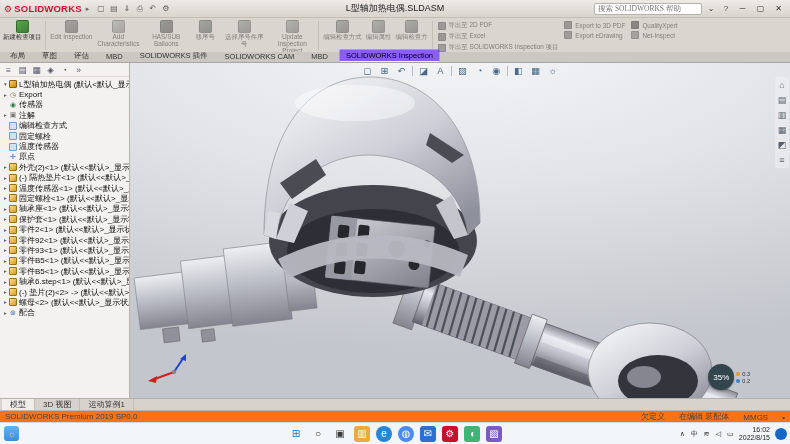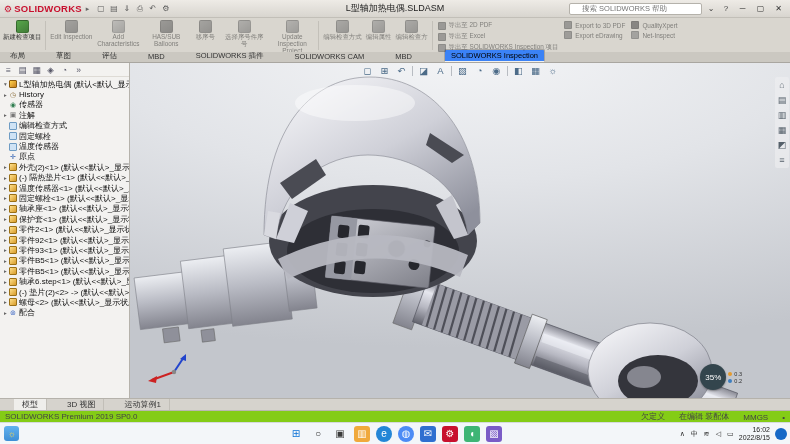--- a/index.html
+++ b/index.html
@@ -9,38 +9,38 @@
 
   
   .titlebar{height:18px;flex:none;background:linear-gradient(#eeebe6,#d8d5cf);border-bottom:1px solid #c2bfb8;display:flex;align-items:center;padding:0 4px;position:relative;}
   .logo{display:flex;align-items:center;gap:2px;color:#c8102e;font-weight:bold;font-size:9.5px;letter-spacing:.2px;}
   .logo-gear{font-size:9px;}
   .menu-arrow{color:#666;font-size:7px;margin-left:2px;}
   .qa{display:flex;align-items:center;gap:2px;margin-left:6px;color:#5a5a5a;font-size:8px;}
   .qa span{width:11px;text-align:center;}
   .doc-title{position:absolute;left:50%;transform:translateX(-50%);font-size:9px;color:#222;white-space:nowrap;}
   .tbar-right{margin-left:auto;display:flex;align-items:center;gap:3px;}
-  .search-box{width:133px;height:12px;background:#fff;border:1px solid #b5b2ab;border-radius:2px;font-size:7.5px;color:#777;padding:0 12px;outline:none;font-family:Liberation Sans, sans-serif;}
+  .search-box{width:108px;height:12px;background:#fff;border:1px solid #b5b2ab;border-radius:2px;font-size:7.5px;color:#777;padding:0 3px;outline:none;font-family:Liberation Serif, serif;}
   .tb-ic{font-size:8px;color:#444;width:12px;text-align:center;}
   .win-btn{width:15px;height:14px;font-size:8px;color:#333;display:flex;align-items:center;justify-content:center;}
 
   
   .ribbon{height:34px;flex:none;background:#d9d6cf;display:flex;align-items:stretch;padding:1px 2px 0 2px;gap:2px;overflow:hidden;}
   .rbtn{display:flex;flex-direction:column;align-items:center;padding:1px 1px;font-size:6.4px;line-height:1.08;text-align:center;color:#333;min-width:28px;max-width:46px;}
   .rbtn.dis{filter:grayscale(1);opacity:.55;}
   .ricon{width:13px;height:13px;border-radius:2px;margin-bottom:1px;flex:none;border:1px solid rgba(0,0,0,.25);}
   .rsep{width:1px;background:#c3c0b9;margin:2px 1px;flex:none;}
   .ecol{display:flex;flex-direction:column;justify-content:flex-start;gap:2px;padding:2px 2px 0 2px;}
   .ebtn{display:flex;align-items:center;gap:3px;font-size:6.4px;color:#333;white-space:nowrap;filter:grayscale(1);opacity:.55;}
   .eicon{width:8px;height:8px;border-radius:1px;flex:none;border:1px solid rgba(0,0,0,.25);}
 
   
-  .rtabs{height:11px;flex:none;background:#cbc8c1;border-bottom:1px solid #a9a6a0;display:flex;align-items:flex-end;padding-left:4px;gap:19px;font-size:7.5px;}
+  .rtabs{height:11px;flex:none;background:#cbc8c1;border-bottom:1px solid #a9a6a0;display:flex;align-items:flex-end;padding-left:4px;gap:5px;font-size:7.5px;}
   .rtab{padding:1px 6px 1px 6px;color:#333;border-radius:2px 2px 0 0;white-space:nowrap;}
-  .rtab.active{background:#3b82f6;border:1px solid #a9a6a0;border-bottom:1px solid #f2f1ee;color:#000;margin-left:7px;}
+  .rtab.active{background:#8b5cf6;border:1px solid #a9a6a0;border-bottom:1px solid #f2f1ee;color:#000;}
 
   
   .workspace{flex:1;display:flex;min-height:0;position:relative;}
   .left-panel{width:130px;flex:none;background:#f3f2f0;border-right:1px solid #b5b2ab;display:flex;flex-direction:column;}
   .panel-icons{height:14px;flex:none;display:flex;align-items:center;gap:3px;padding:0 3px;border-bottom:1px solid #dedbd5;color:#556;font-size:8.5px;}
   .panel-icons span{width:11px;text-align:center;}
   .tree{flex:1;overflow:hidden;padding:2px 0 0 2px;}
   .trow{display:flex;align-items:center;height:10.4px;white-space:nowrap;overflow:hidden;font-size:8px;color:#111;}
   .trow .arrow{width:7px;flex:none;font-size:5.5px;color:#666;text-align:center;}
   .ticon{width:8px;height:8px;flex:none;margin-right:2px;font-size:7px;line-height:8px;text-align:center;border-radius:1px;}
@@ -55,33 +55,33 @@
   .tlabel{overflow:hidden;}
 
   .viewport{flex:1;position:relative;min-width:0;background:radial-gradient(ellipse 120% 90% at 50% -5%,#f4f5f7 0%,#e2e4e8 45%,#c3c6cc 100%);}
   .model-svg{position:absolute;inset:0;width:100%;height:100%;}
   .hud{position:absolute;top:2px;left:50%;transform:translateX(-50%);display:flex;align-items:center;gap:4px;font-size:9.5px;color:#4c6b88;}
   .hud span{width:13px;text-align:center;}
   .hud .hsep{width:1px;height:10px;background:#b8bcc2;}
   .taskpane{position:absolute;top:14px;right:1px;display:flex;flex-direction:column;gap:5px;font-size:9px;color:#55606a;background:rgba(240,241,243,.55);padding:3px 1px;border-radius:2px;}
   .taskpane span{width:12px;text-align:center;}
 
-  .perf-badge{position:absolute;right:48px;bottom:8px;display:flex;align-items:center;gap:2px;}
+  .perf-badge{position:absolute;right:40px;bottom:8px;display:flex;align-items:center;gap:2px;}
   .badge-circle{width:26px;height:26px;border-radius:50%;background:#33454d;color:#fff;display:flex;align-items:center;justify-content:center;font-size:8px;box-shadow:0 1px 2px rgba(0,0,0,.35);}
   .badge-rows{display:flex;flex-direction:column;gap:1px;}
   .badge-row{display:flex;align-items:center;gap:2px;font-size:5.5px;color:#2f2f2f;}
   .badge-dot{width:4px;height:4px;border-radius:50%;}
   .triad{position:absolute;left:14px;bottom:12px;}
 
   
   .bottom-tabs{height:12px;flex:none;background:#d6d3cd;border-top:1px solid #b5b2ab;display:flex;align-items:stretch;font-size:8px;color:#333;padding-left:2px;}
-  .btab{padding:0 8px;display:flex;align-items:center;border-right:1px solid #c2bfb8;white-space:nowrap;margin-left:12px;}
+  .btab{padding:0 8px;display:flex;align-items:center;border-right:1px solid #c2bfb8;white-space:nowrap;}
   .btab.active{background:#efeeeb;}
 
-  .statusbar{height:12px;flex:none;background:#84cc16;border-top:1px solid #bab7b0;display:flex;align-items:center;font-size:8px;color:#444;padding:0 5px;}
+  .statusbar{height:12px;flex:none;background:#f97316;border-top:1px solid #bab7b0;display:flex;align-items:center;font-size:8px;color:#444;padding:0 5px;}
   .status-right{margin-left:auto;display:flex;align-items:flex-end;gap:14px;}
 
   .taskbar{height:22px;flex:none;background:#f3f6f9;border-top:1px solid #d6dade;position:relative;display:flex;align-items:center;}
   .tk-left{position:absolute;left:4px;display:flex;align-items:center;}
   .weather{width:15px;height:15px;border-radius:3px;background:linear-gradient(#62b2ef,#3d8fd6);color:#ffd94a;font-size:9px;display:flex;align-items:center;justify-content:center;}
   .tk-center{margin:0 auto;display:flex;align-items:center;gap:6px;}
   .tbi{width:16px;height:16px;border-radius:3px;display:flex;align-items:center;justify-content:center;font-size:10px;}
   .tbi.active{box-shadow:0 9px 0 -7.5px #8a8a8a;}
   .tk-right{position:absolute;right:3px;display:flex;align-items:center;gap:5px;font-size:7px;color:#222;}
   .tray-item{text-align:center;min-width:7px;}
@@ -221,21 +221,21 @@
         </div>
       <div class="tree" id="feature-tree">
           <div class="trow">
             <span class="arrow">▾</span>
             <span class="ticon ic-assembly"></span>
             <span class="tlabel">L型轴加热电偶 (默认&lt;默认_显示状态-1</span>
           </div>
           <div class="trow">
             <span class="arrow">▸</span>
             <span class="ticon ic-history">◷</span>
-            <span class="tlabel">History</span>
+            <span class="tlabel">Export</span>
           </div>
           <div class="trow">
             <span class="arrow"></span>
             <span class="ticon ic-sensors">◉</span>
             <span class="tlabel">传感器</span>
           </div>
           <div class="trow">
             <span class="arrow">▸</span>
             <span class="ticon ic-annotations">▣</span>
             <span class="tlabel">注解</span>

